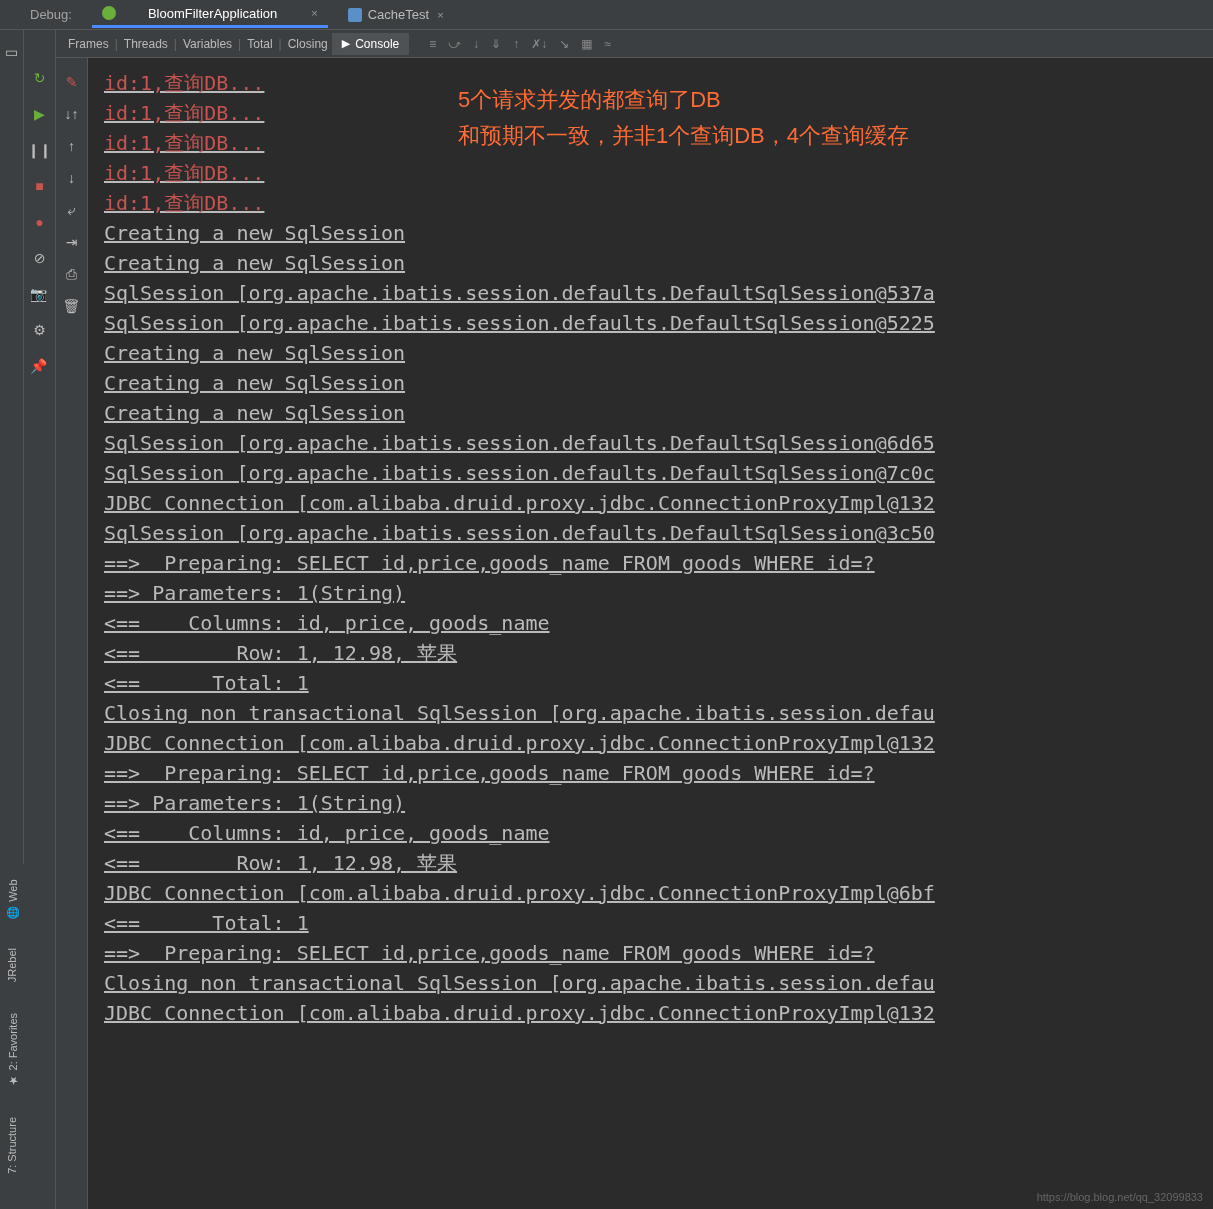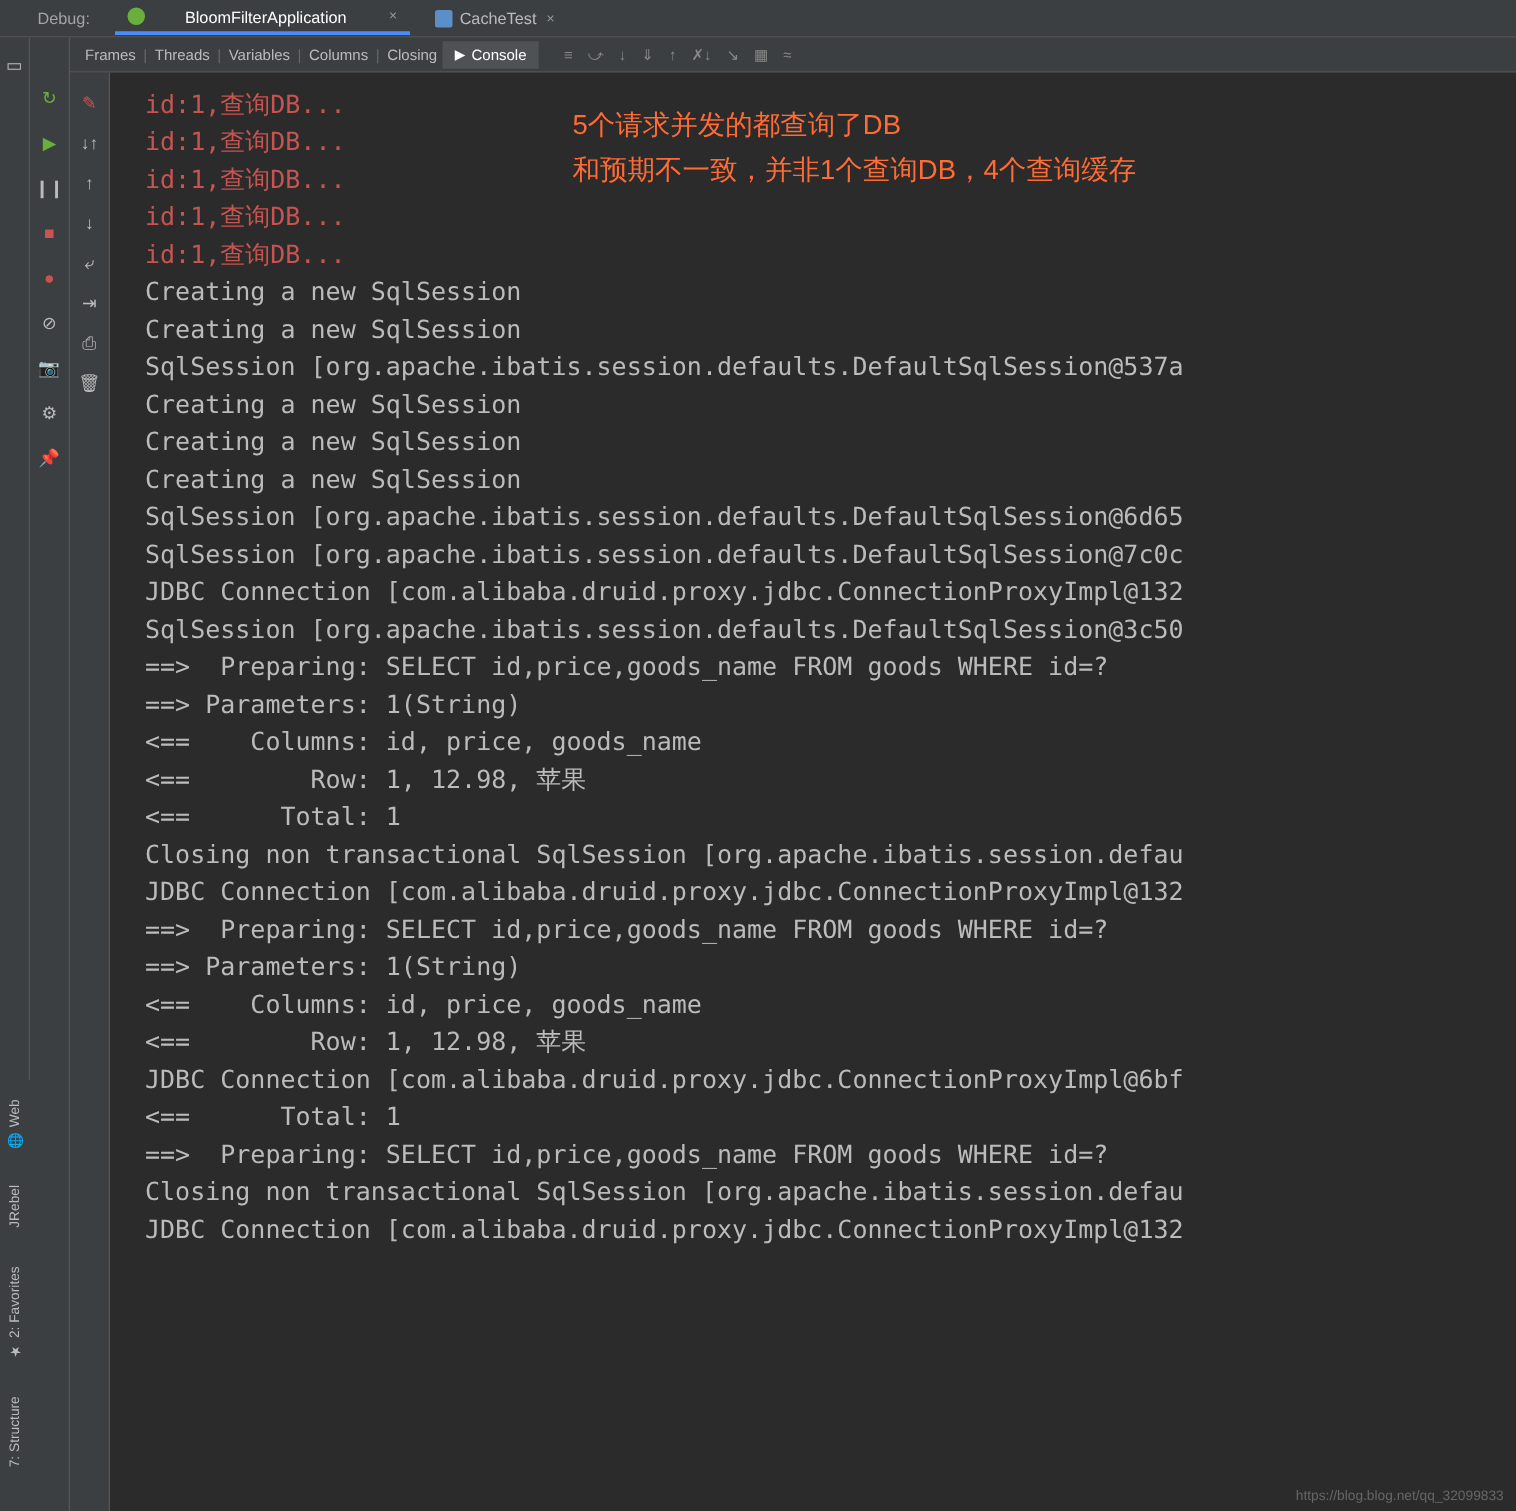--- a/index.html
+++ b/index.html
@@ -67,23 +67,23 @@
     .toolbar-icons svg, .toolbar-icons span { cursor: pointer; }
     .console-row { flex: 1; display: flex; overflow: hidden; }
     .console-toolbar {
       width: 32px; background: #3c3f41; border-right: 1px solid #555;
       display: flex; flex-direction: column; align-items: center;
       padding-top: 8px;
     }
     .console-toolbar .tool-icon { margin: 6px 0; }
     .console-output {
       flex: 1; background: #2b2b2b; overflow: hidden;
-      padding: 10px 28px; position: relative;
+      padding: 10px 16px; position: relative;
       font-family: "Menlo", "Consolas", monospace;
-      font-size: 20px; line-height: 30px;
+      font-size: 20px; line-height: 30px; text-decoration: underline;
     }
     .red-line { color: #c75450; }
     .white-line { color: #bbbbbb; white-space: pre; }
     .annotation {
       position: absolute; left: 370px; top: 24px;
       color: #ff6b35; font-size: 22px; line-height: 36px;
       font-family: -apple-system, sans-serif;
     }
     .side-labels {
       position: absolute; left: 0; bottom: 0;
@@ -136,21 +136,21 @@
   </div>
 
   <div class="main-area">
     <div class="sub-tabs">
       <span class="sub-tab">Frames</span>
       <span class="sub-tab-sep">|</span>
       <span class="sub-tab">Threads</span>
       <span class="sub-tab-sep">|</span>
       <span class="sub-tab">Variables</span>
       <span class="sub-tab-sep">|</span>
-      <span class="sub-tab">Columns</span>
+      <span class="sub-tab">Total</span>
       <span class="sub-tab-sep">|</span>
       <span class="sub-tab">Closing</span>
       <span class="sub-tab active">
         <span class="console-icon">▶</span>
         <span>Console</span>
       </span>
       <div class="toolbar-icons">
         <span style="color:#888">≡</span>
         <span style="color:#888">⤻</span>
         <span style="color:#888">↓</span>
@@ -181,20 +181,21 @@
           <div>和预期不一致，并非1个查询DB，4个查询缓存</div>
         </div>
         <div class="red-line">id:1,查询DB...</div>
         <div class="red-line">id:1,查询DB...</div>
         <div class="red-line">id:1,查询DB...</div>
         <div class="red-line">id:1,查询DB...</div>
         <div class="red-line">id:1,查询DB...</div>
         <div class="white-line">Creating a new SqlSession</div>
         <div class="white-line">Creating a new SqlSession</div>
         <div class="white-line">SqlSession [org.apache.ibatis.session.defaults.DefaultSqlSession@537a</div>
+        <div class="white-line">SqlSession [org.apache.ibatis.session.defaults.DefaultSqlSession@5225</div>
         <div class="white-line">Creating a new SqlSession</div>
         <div class="white-line">Creating a new SqlSession</div>
         <div class="white-line">Creating a new SqlSession</div>
         <div class="white-line">SqlSession [org.apache.ibatis.session.defaults.DefaultSqlSession@6d65</div>
         <div class="white-line">SqlSession [org.apache.ibatis.session.defaults.DefaultSqlSession@7c0c</div>
         <div class="white-line">JDBC Connection [com.alibaba.druid.proxy.jdbc.ConnectionProxyImpl@132</div>
         <div class="white-line">SqlSession [org.apache.ibatis.session.defaults.DefaultSqlSession@3c50</div>
         <div class="white-line">==&gt;  Preparing: SELECT id,price,goods_name FROM goods WHERE id=?</div>
         <div class="white-line">==&gt; Parameters: 1(String)</div>
         <div class="white-line">&lt;==    Columns: id, price, goods_name</div>

